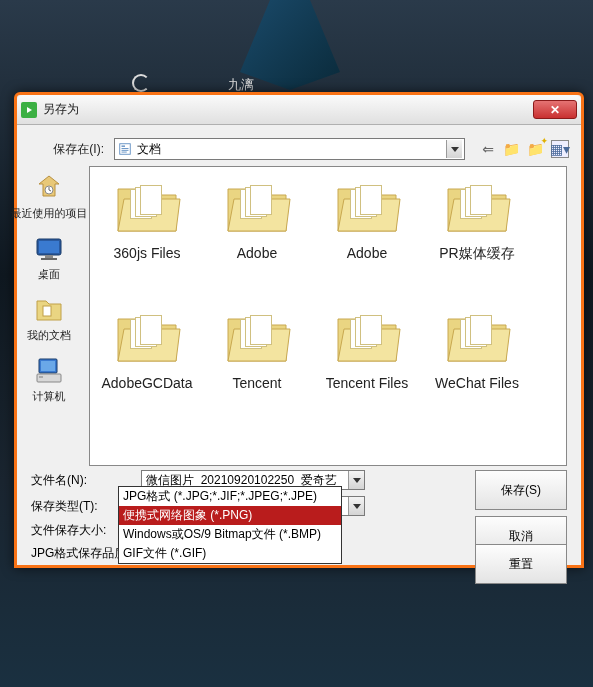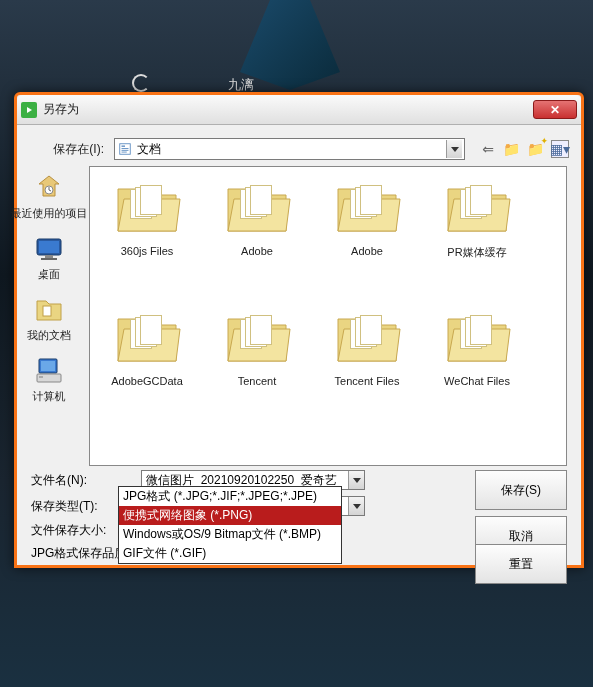--- a/index.html
+++ b/index.html
@@ -37,21 +37,21 @@
   .place { display:flex; flex-direction:column; align-items:center; gap:2px; cursor:pointer; }
   .place .picon { width:32px; height:32px; display:flex; align-items:center; justify-content:center; }
   .place .plabel { font-size:11px; text-align:center; color:#222; width:80px; }
 
   .file-area { flex:1; background:#fff; border:1px solid #888; margin-right:14px; overflow:hidden; display:flex; flex-wrap:wrap; align-content:flex-start; padding:6px 2px; }
   .folder { width:110px; height:130px; display:flex; flex-direction:column; align-items:center; justify-content:flex-start; padding-top:6px; cursor:pointer; }
   .folder .ficon { width:70px; height:60px; position:relative; }
   .folder .ficon svg { width:70px; height:60px; }
   .folder .papers { position:absolute; top:6px; left:18px; width:30px; height:44px; }
   .folder .papers .sheet { position:absolute; width:22px; height:30px; background:#fff; border:1px solid #d0c080; }
-  .folder .flabel { font-size:11px; text-align:center; color:#222; margin-top:6px; width:100px; }
+  .folder .flabel { font-size:14px; text-align:center; color:#222; margin-top:6px; width:100px; }
 
   .bottom { padding:4px 14px; display:flex; flex-direction:column; gap:6px; position:relative; }
   .row { display:flex; align-items:center; gap:6px; }
   .row .rlabel { width:104px; font-size:12px; text-align:left; }
   .row .field { flex:1; max-width:224px; height:20px; border:1px solid #7a7a7a; background:#fff; display:flex; align-items:center; }
   .row .field .val { flex:1; font-size:12px; padding:4px 4px; white-space:nowrap; overflow:hidden; }
   .row .field .dd { width:16px; height:18px; background:linear-gradient(#f4f4f4,#d4d4d4); border-left:1px solid #999; display:flex; align-items:center; justify-content:center; }
   .row .field .dd::after { content:""; width:0; height:0; border-left:4px solid transparent; border-right:4px solid transparent; border-top:5px solid #333; }
   .side-btns { position:absolute; right:14px; top:4px; display:flex; flex-direction:column; gap:6px; }
   .btn { width:92px; height:40px; border:1px solid #888; background:linear-gradient(#fdfdfd,#e4e4e4); font-size:12px; display:flex; align-items:center; justify-content:center; cursor:pointer; }

